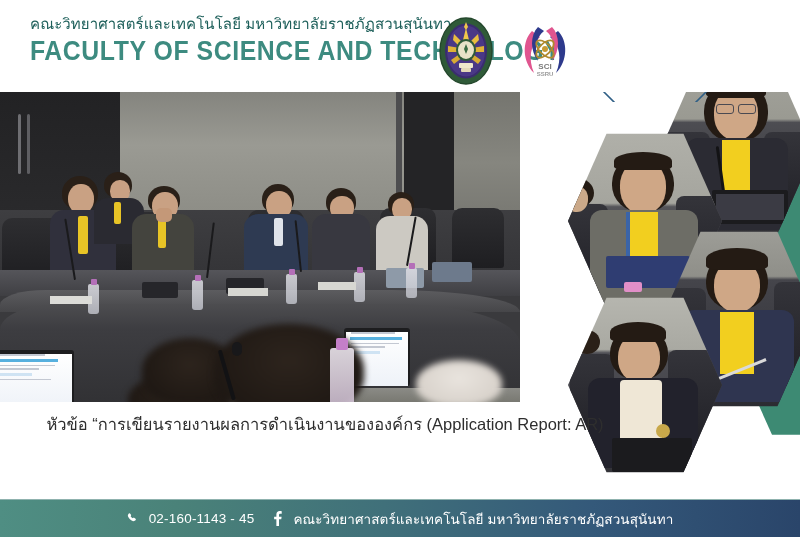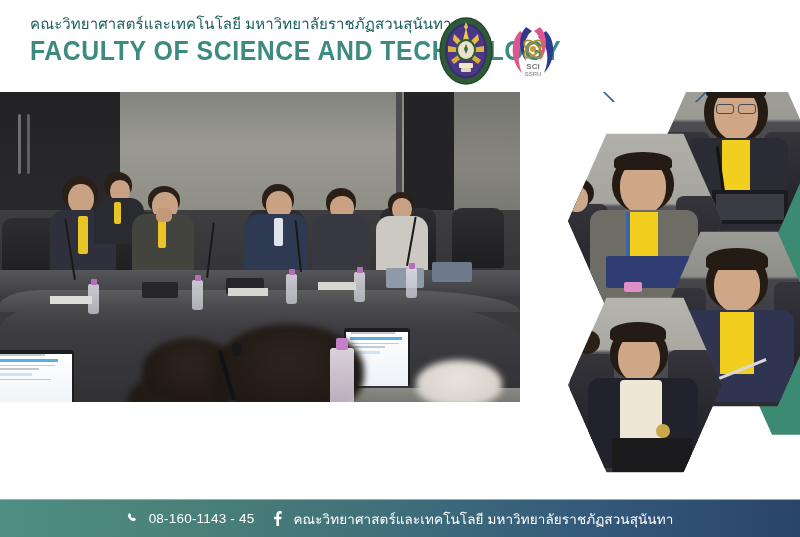--- a/index.html
+++ b/index.html
@@ -41,21 +41,21 @@
     line-height: 1.1;
     margin-top: 3px;
     transform: scaleX(0.92);
     transform-origin: left center;
     white-space: nowrap;
   }
 
   
   .logos {
     position: absolute; left: 438px; top: 16px;
-    display: flex; align-items: center; gap: 12px;
+    display: flex; align-items: center; gap: 24px;
   }
   .logo-ssru {
     position: relative;
     width: 56px; height: 70px;
   }
   .logo-sci {
     position: relative;
     width: 54px; height: 60px;
   }
 
@@ -544,30 +544,31 @@
         <polygon points="24,17 27.5,12 34.5,12 38,17 34.5,22 27.5,22"></polygon>
         <polygon points="38,17 41.5,12 48.5,12 52,17 48.5,22 41.5,22"></polygon>
         <polygon points="52,17 55.5,12 62.5,12 66,17 62.5,22 55.5,22"></polygon>
         <polygon points="66,17 69.5,12 76.5,12 80,17 76.5,22 69.5,22"></polygon>
         <polygon points="80,17 83.5,12 90.5,12 94,17 90.5,22 83.5,22"></polygon>
       </g>
     </svg>
   </div>
 
   <div class="caption">
+    <div class="cap-line cap-l2">หัวข้อ “การเขียนรายงานผลการดำเนินงานขององค์กร (Application Report: AR)</div>
   </div>
 
   <div class="footer">
     <div class="footer-inner">
       <span class="phone-icon">
         <svg width="13" height="13" viewBox="0 0 16 16" fill="#ffffff">
           <path d="M3.2 1.5c-.5 0-1 .3-1.3.8L1.2 3.6c-.3.6-.2 1.3.1 1.9 1.2 2.4 3.2 4.4 5.6 5.6.6.3 1.3.4 1.9.1l1.3-.7c.5-.3.8-.8.8-1.3 0-.3-.1-.6-.4-.8l-1.7-1.2c-.4-.3-.9-.3-1.3 0l-.7.5c-1-.6-1.8-1.4-2.4-2.4l.5-.7c.3-.4.3-.9 0-1.3L3.7 1.7c-.1-.1-.3-.2-.5-.2z"></path>
         </svg>
       </span>
-      <span class="footer-phone">08-160-1143 - 45</span>
+      <span class="footer-phone">02-160-1143 - 45</span>
       <span class="fb-icon">
         <svg width="13" height="15" viewBox="0 0 10 16" fill="#ffffff">
           <path d="M6.6 16V8.8h2.4l.4-2.8H6.6V4.2c0-.8.2-1.4 1.4-1.4h1.5V.3C9.2.2 8.3.1 7.3.1 5.2.1 3.8 1.4 3.8 3.8V6H1.4v2.8h2.4V16z"></path>
         </svg>
       </span>
       <span class="footer-fb">คณะวิทยาศาสตร์และเทคโนโลยี มหาวิทยาลัยราชภัฏสวนสุนันทา</span>
     </div>
   </div>
 
 </div>

